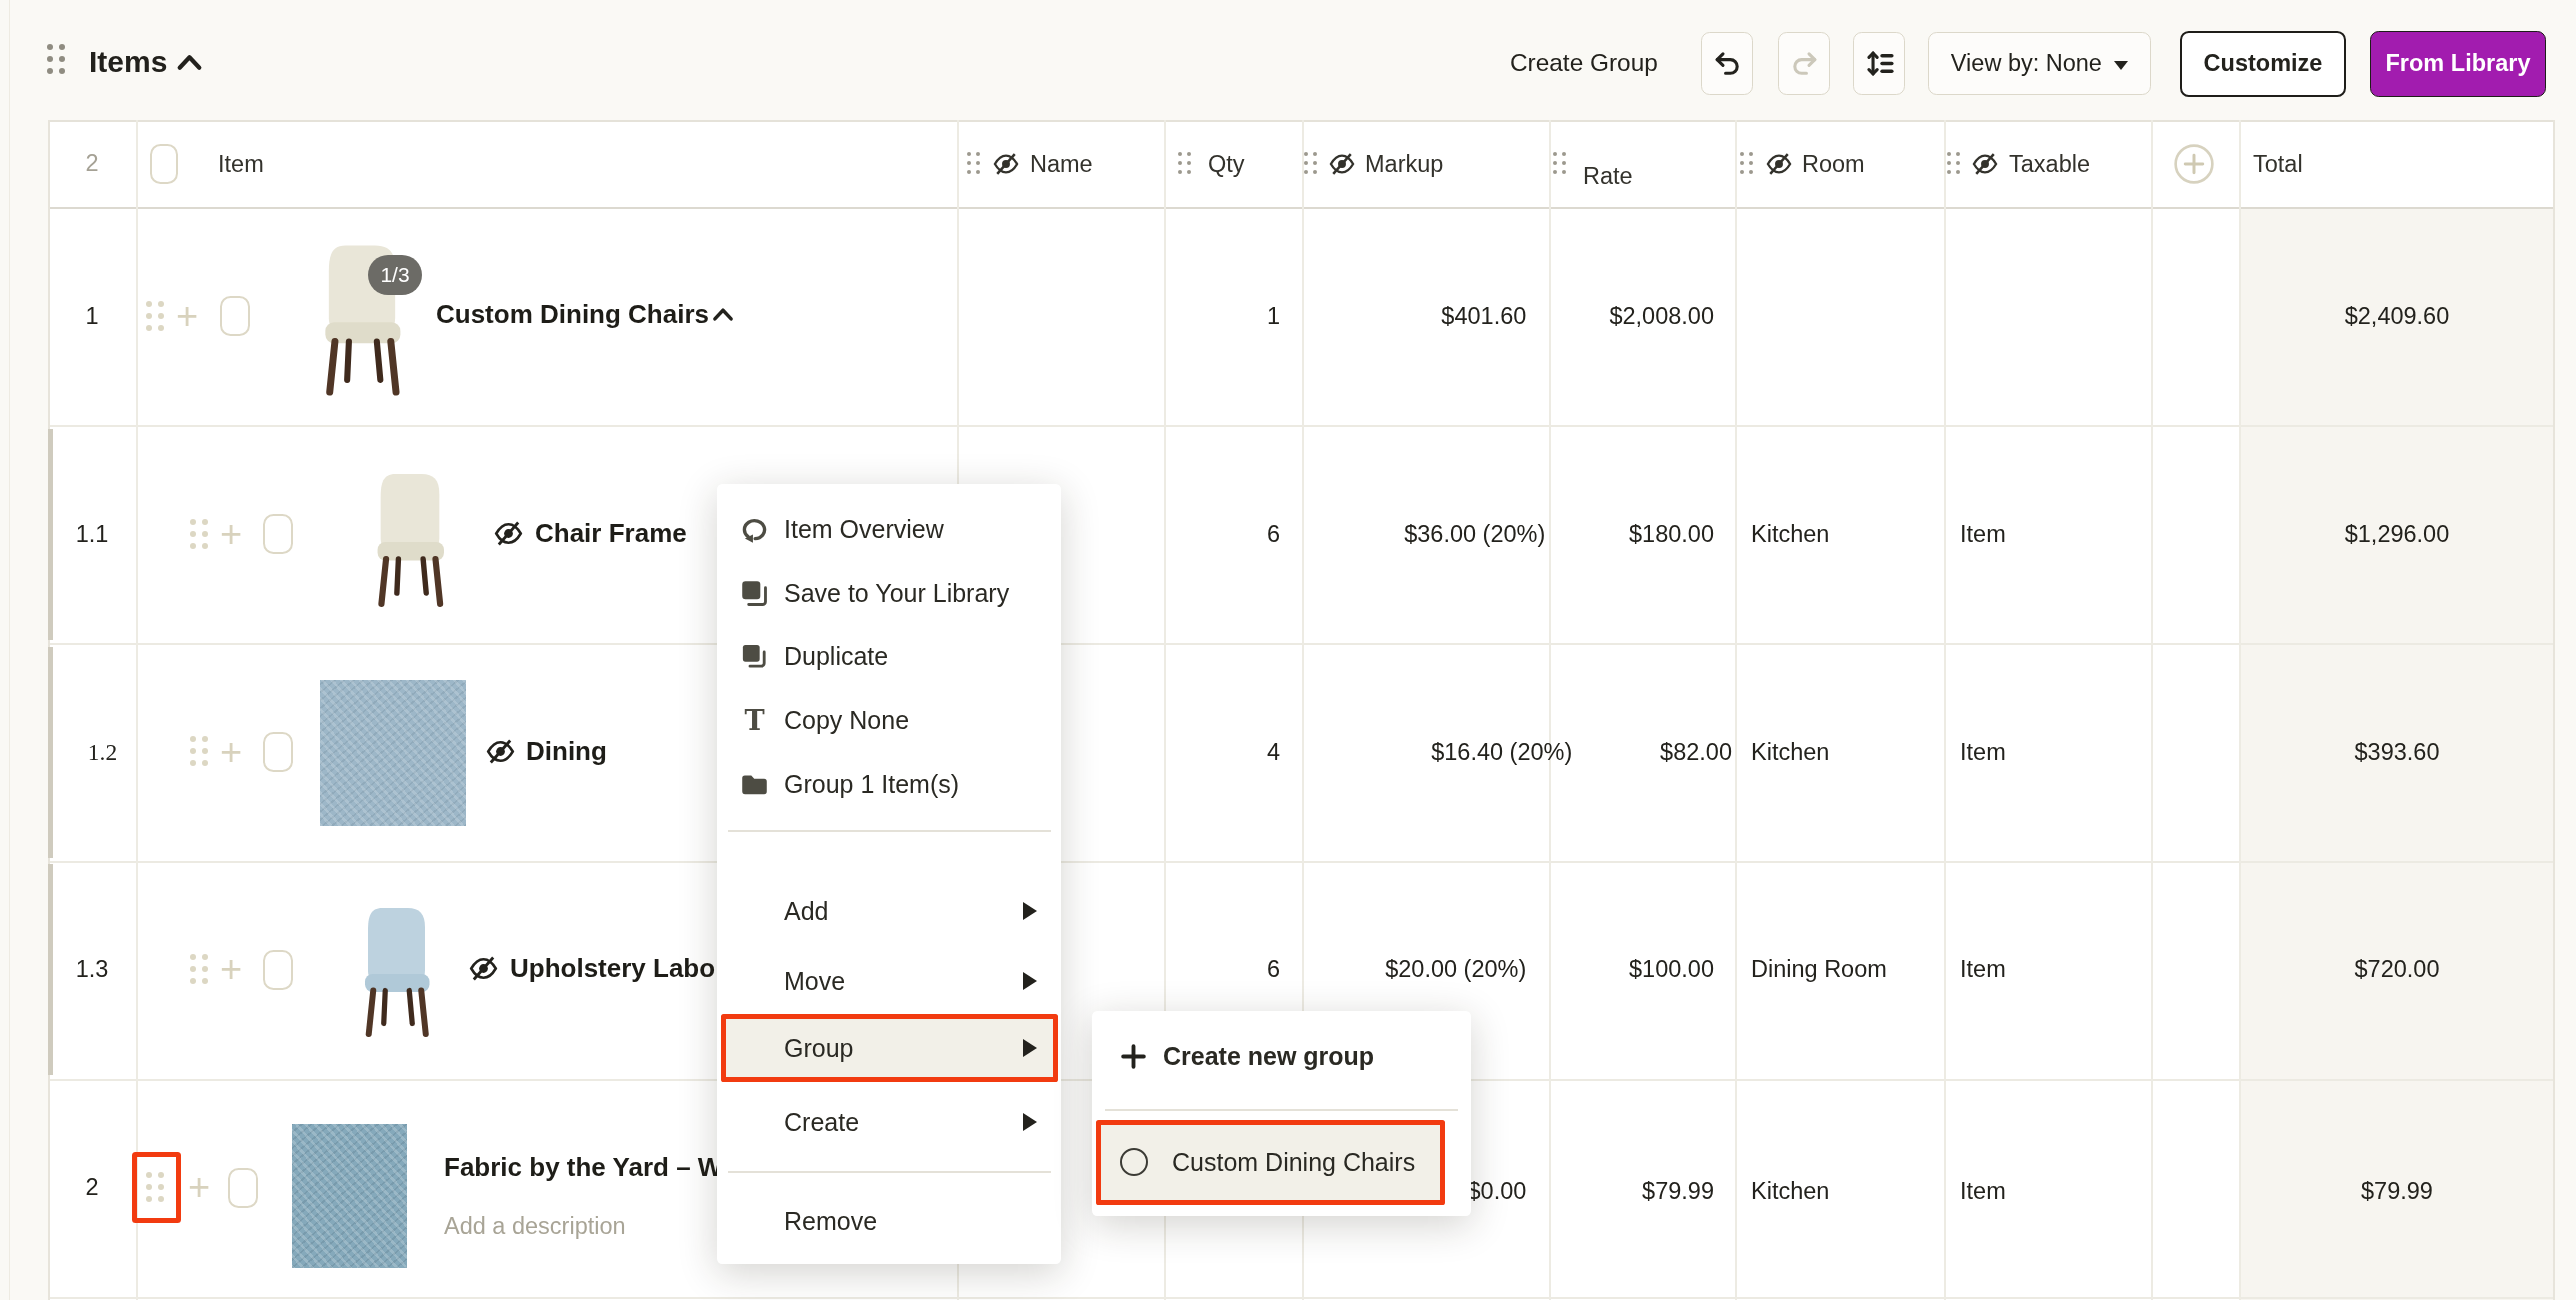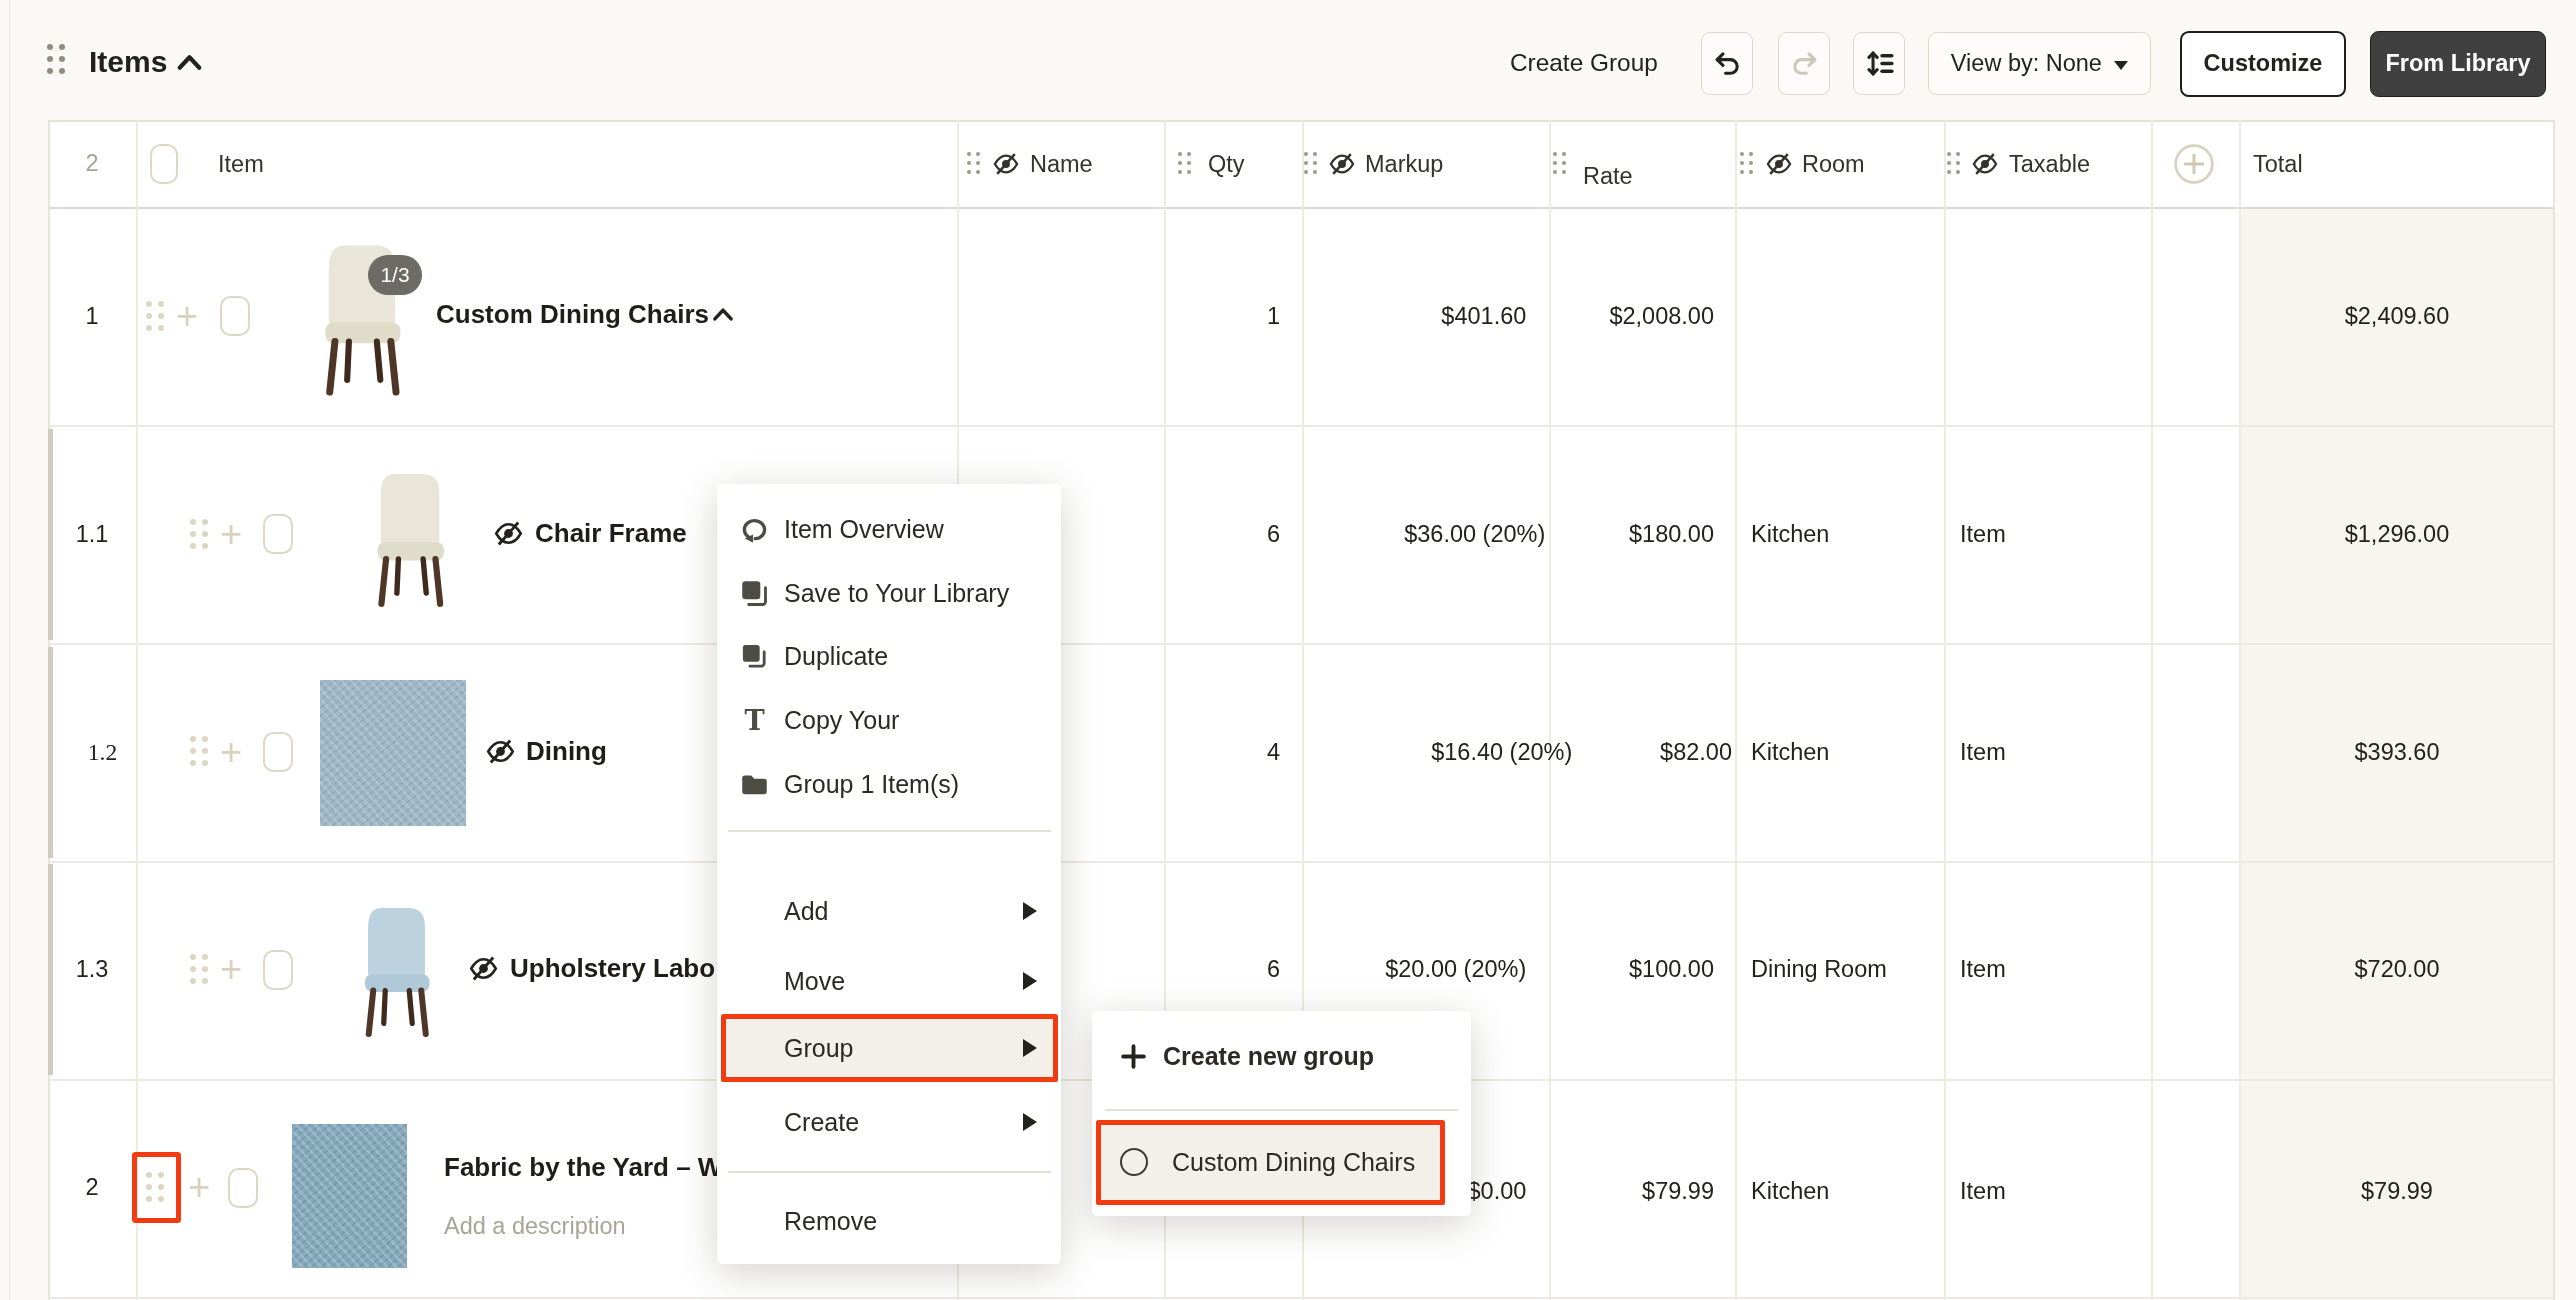--- a/index.html
+++ b/index.html
@@ -18,21 +18,21 @@
   .dots i { background:#dcd7c3; border-radius:50%; }
   .dots.grey i { background:#8f8c81; }
   .dots.hdr { grid-template-columns:repeat(2,4.4px); grid-auto-rows:4.4px; gap:4.4px; }
   .dots.hdr i { background:#9c998e; }
 
   .plus-muted { color:#d8d2bd; font-size:38px; font-weight:300; line-height:35px; }
   .checkbox { width:30px; height:40px; border:2.2px solid #ddd8c6; border-radius:10.5px; background:#fff; }
 
   .btn { display:flex; align-items:center; justify-content:center; gap:12.2px;
          background:#fdfcfa; border:1.7px solid #dcd8ca; border-radius:8.7px; font-size:23.5px; }
-  .btn.dark   { background:#404040; border-color:#1e1d19; color:#fff; font-weight:600; }
+  .btn.dark   { background:#a21caf; border-color:#1e1d19; color:#fff; font-weight:600; }
   .btn.framed { background:#fff; border:2.6px solid #1e1d19; font-weight:600; }
 
   .hline { background:#eceae2; height:1.7px; }
   .vline { background:#edebe3; width:1.7px; }
 
   .hdr-label { font-size:23.5px; color:#33322c; line-height:30px; }
   .cell { font-size:23.5px; line-height:35px; height:35px; color:#23221d; }
   .cell.right { text-align:right; }
   .cell.center { text-align:center; }
   .rownum { font-size:23.5px; line-height:35px; text-align:center; }
@@ -443,21 +443,21 @@
     </span>
     <span class="mlabel">Duplicate</span>
   </div>
 
   <div class="menu-item" style="top:204px;height:64px;">
     <span class="micon">
       <svg width="31" height="31" viewBox="0 0 24 24" style="font-size:29px">
           <text x="12" y="19.5" font-family="DejaVu Serif, serif" font-weight="bold" font-size="21" text-anchor="middle" fill="currentColor">T</text>
         </svg>
     </span>
-    <span class="mlabel">Copy Your</span>
+    <span class="mlabel">Copy None</span>
   </div>
 
   <div class="menu-item" style="top:268px;height:64px;">
     <span class="micon">
       <svg width="31" height="31" viewBox="0 0 24 24">
           <path d="M2.5 7 A2 2 0 0 1 4.5 5 H9.5 L11.8 7.6 H19.5 A2 2 0 0 1 21.5 9.6 V17.5 A2 2 0 0 1 19.5 19.5 H4.7 A2.2 2.2 0 0 1 2.5 17.3 Z" fill="currentColor"></path>
         </svg>
     </span>
     <span class="mlabel">Group 1 Item(s)</span>
   </div>

